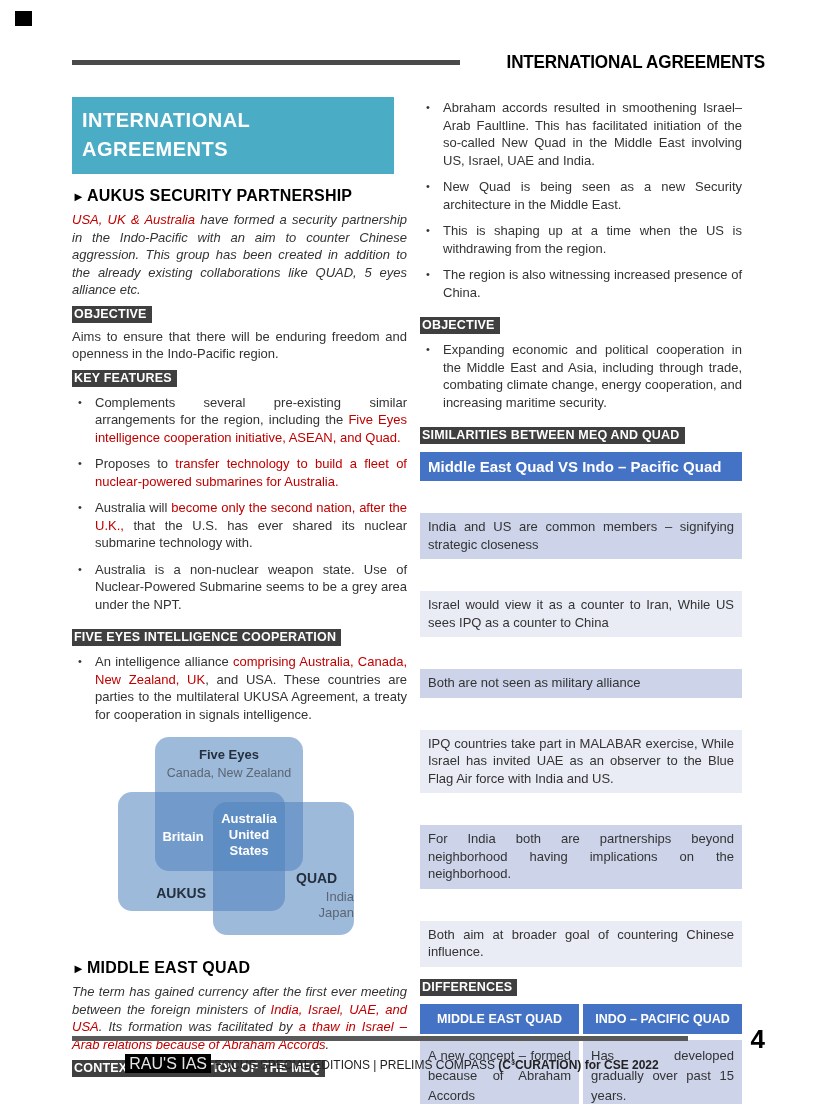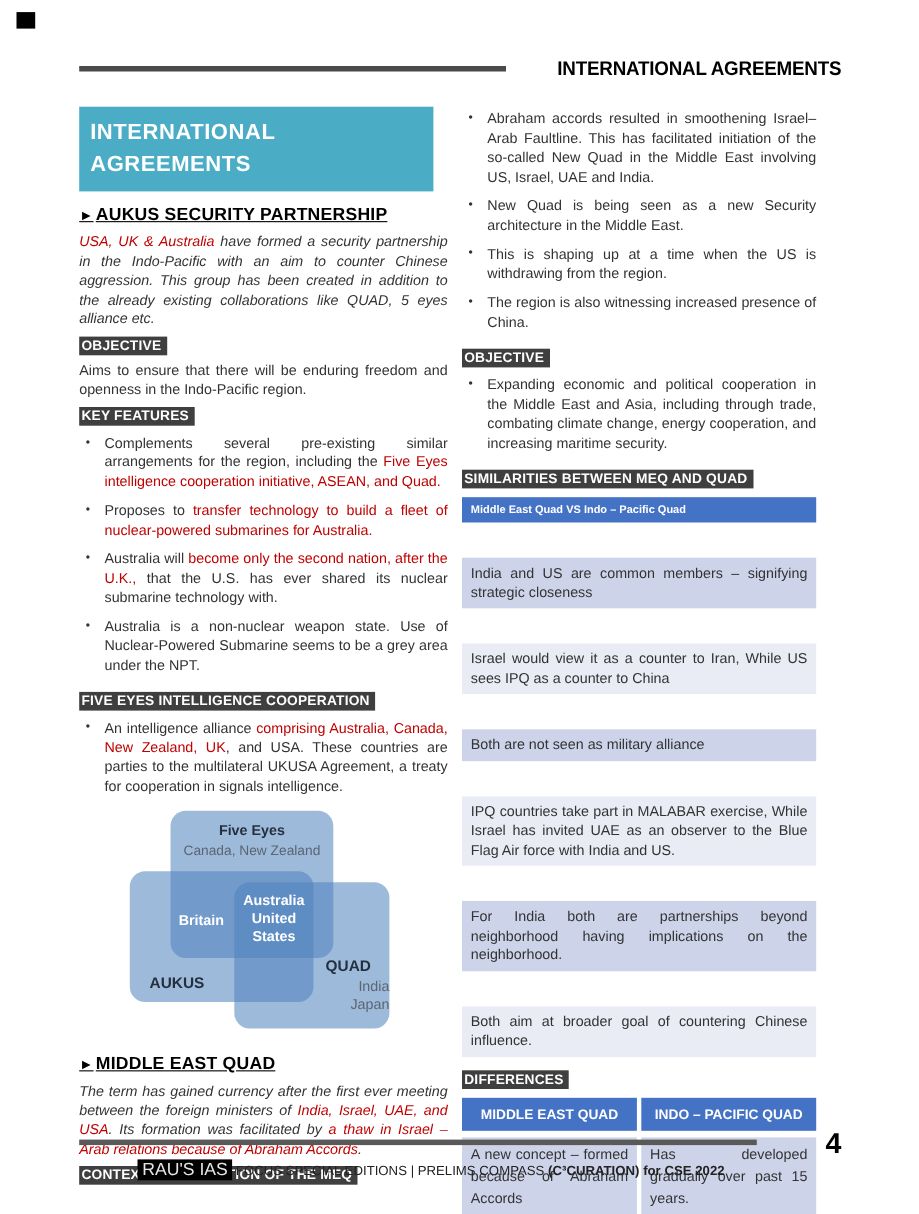--- a/index.html
+++ b/index.html
@@ -19,21 +19,21 @@
   .top-header{display:flex; align-items:center; margin:52px 70px 0 72px;}
   .top-rule{width:388px; height:5px; background:var(--rule-gray);}
   .top-title{margin-left:auto; font-weight:bold; font-size:18px; letter-spacing:-0.2px; color:#000; transform:scaleX(0.95); transform-origin:right center;}
   
   .columns{display:flex; margin:24px 70px 0 72px; gap:13px;}
   .col-left{width:335px;}
   .col-right{width:322px;}
   
   .banner{width:322px; background:var(--teal); color:#fff; font-weight:bold; font-size:20px; letter-spacing:0.5px; padding:9px 10px 10px 10px; line-height:29px;}
   
-  .h1{font-weight:bold; font-size:16px; color:#000; letter-spacing:0.2px; margin:13px 0 6px 0;text-decoration:underline;}
+  .h1{font-weight:bold; font-size:16px; color:#000; letter-spacing:0.2px; margin:13px 0 6px 0;}
   .h1 .arr{font-size:13px; margin-right:2px;}
   .label{display:inline-block; background:var(--label-bg); color:#fff; font-weight:bold; font-size:12.5px; padding:1px 5px 2px 2px; letter-spacing:0.2px; margin:7px 0 5px 0;}
   
   .para{font-size:13px; line-height:17.5px; text-align:justify;}
   .italic{font-style:italic;}
   .seg-red{color:var(--accent-red);}
   .seg-bold{font-weight:bold;}
   .bullets{margin-top:2px;}
   .bullet{display:flex; margin-bottom:9px;}
   .bullet .dot{width:10px; flex:none; margin-left:6px; margin-right:7px; font-size:11px; line-height:17.5px;}
@@ -45,26 +45,26 @@
   .v-left{left:0; top:55px; width:167px; height:119px;}
   .v-right{left:95px; top:65px; width:141px; height:133px;}
   .vlabel{position:absolute; font-size:13px; white-space:pre-line; text-align:center; line-height:16px;}
   .vl-title{font-weight:bold; color:#24303d;}
   .vl-sub{color:#5a6672;}
   .vl-white{color:#ffffff; font-weight:bold;}
   .vl-fe{left:37px; top:10px; width:148px;}
   .vl-fem{left:22px; top:28px; width:178px; font-size:12.5px;}
   .vl-brit{left:20px; top:92px; width:90px;}
   .vl-center{left:95px; top:74px; width:72px;}
-  .vl-aukus{left:18px; top:148px; width:70px; font-size:14px; text-align:left;}
+  .vl-aukus{left:18px; top:148px; width:70px; font-size:14px; text-align:right;}
   .vl-quad{left:178px; top:133px; width:58px; font-size:14px; text-align:left;}
   .vl-quadm{left:178px; top:152px; width:58px; text-align:right;}
   
   .sim-table{margin-top:3px;}
-  .sim-head{background:var(--table-blue); color:#fff; font-weight:bold; font-size:10px; padding:6px 8px; margin-bottom:5px;}
+  .sim-head{background:var(--table-blue); color:#fff; font-weight:bold; font-size:15px; padding:6px 8px; margin-bottom:5px;}
   .sim-row{font-size:13px; line-height:17.5px; padding:5px 8px 6px 8px; margin-bottom:5px; text-align:justify;margin-top:32px;}
   .shade-dark{background:var(--row-dark);}
   .shade-light{background:var(--row-light);}
   
   .diff-table{display:flex; flex-wrap:wrap; margin-top:3px;}
   .diff-cell{width:159px;}
   .diff-cell.right{margin-left:4px; width:159px;}
   .diff-head{background:var(--table-blue); color:#fff; font-weight:bold; font-size:12.5px; text-align:center; padding:8px 4px; margin-bottom:6px;}
   .diff-data{font-size:13px; line-height:20px; padding:6px 8px; margin-bottom:6px; text-align:justify;}
   .dh72{height:76px;} .dh50{height:58px;}

